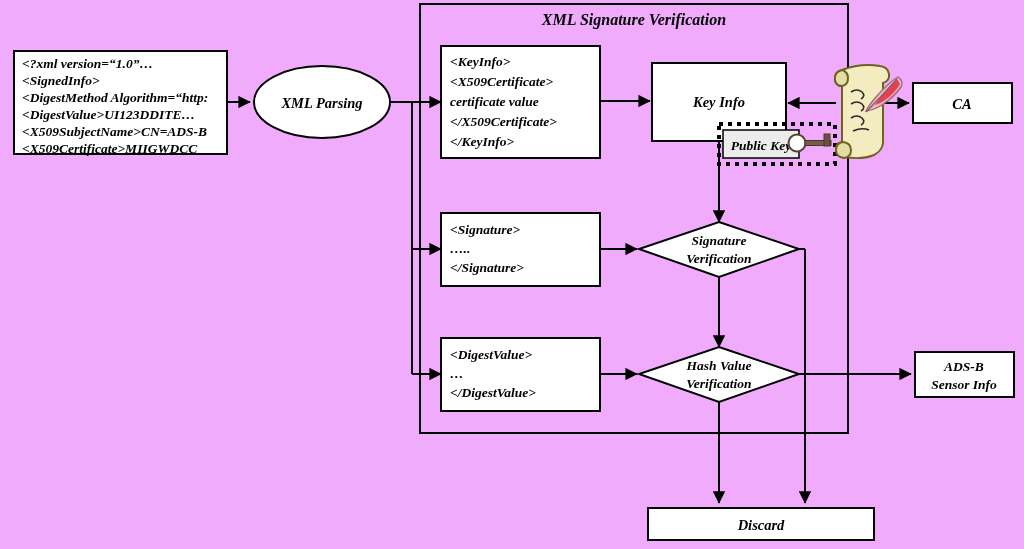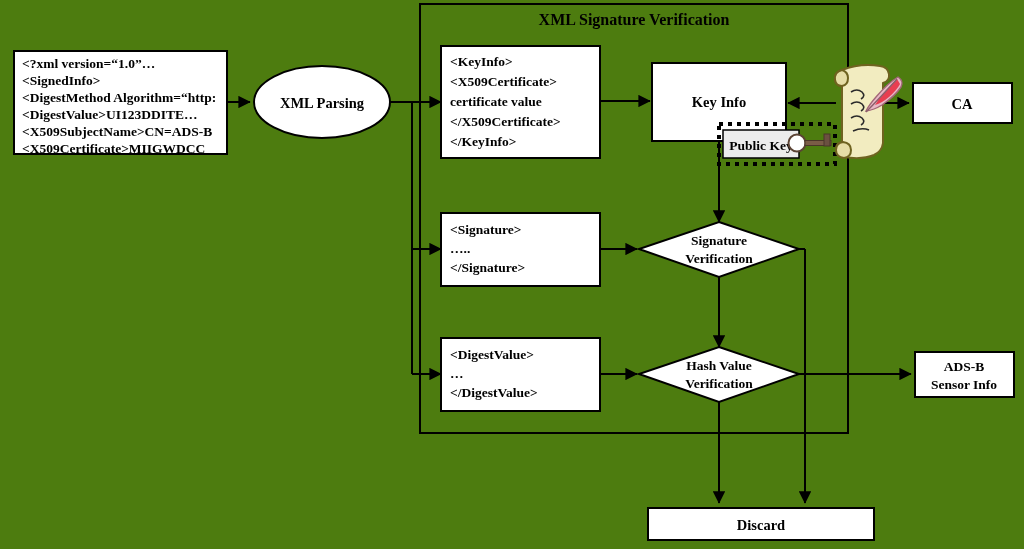--- a/index.html
+++ b/index.html
@@ -1,18 +1,18 @@
 <!DOCTYPE html>
 <html><head>
 <meta charset="utf-8">
 <style>
   html,body{margin:0;padding:0;background:#ffffff;}
   body{width:1024px;height:549px;overflow:hidden;
        font-family:"Liberation Serif",serif;}
-  #stage{position:relative;width:1024px;height:549px;background:#4d7c0f;}
+  #stage{position:relative;width:1024px;height:549px;background:#f0abfc;font-style:italic;}
   svg#diagram{position:absolute;left:0;top:0;width:1024px;height:549px;}
   .nodetext{font-family:"Liberation Serif",serif;font-weight:bold;fill:#000;}
   .codetext{font-family:"Liberation Serif",serif;font-weight:bold;fill:#000;font-size:13.5px;}
   .title{font-size:16px;font-weight:bold;}
   .lbl{font-size:14.5px;font-weight:bold;}
   .lblsm{font-size:13.5px;font-weight:bold;}
 </style>
 </head>
 <body>
 

